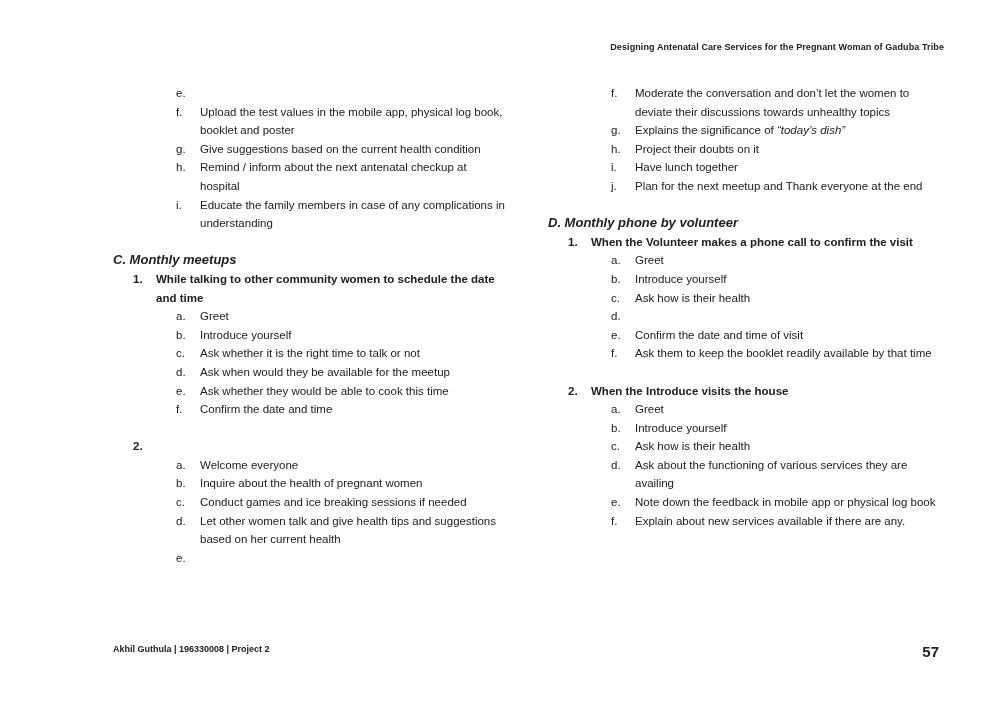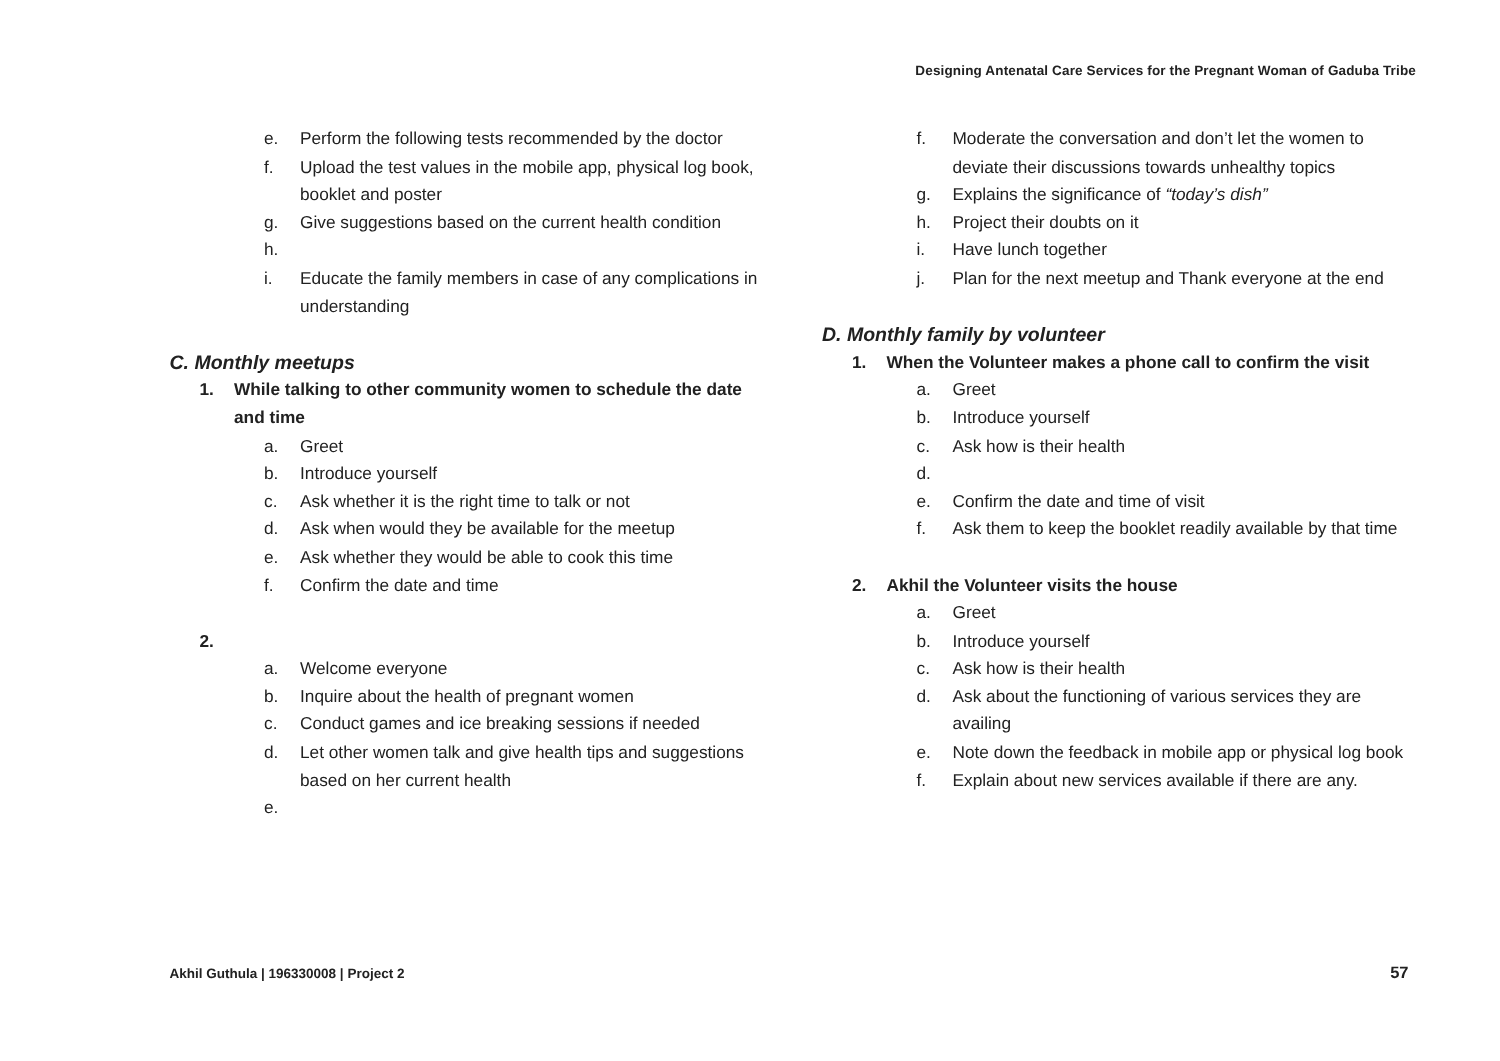--- a/index.html
+++ b/index.html
@@ -56,47 +56,47 @@
     left: 85px;
     top: 644px;
     font-size: 9px;
     font-weight: 700;
     white-space: nowrap;
   }
   .page-number {
     position: absolute;
     right: 89px;
     top: 643px;
-    font-size: 11px;
+    font-size: 15px;
     font-weight: 700;
   }
 </style>
 </head>
 <body>
 
 <div class="page">
 
   <div class="header">Designing Antenatal Care Services for the Pregnant Woman of Gaduba Tribe</div>
 
   <div class="col col-left">
 
     <div class="li lvl2">
       <span class="mk">e.</span>
-      <span class="tx">Perform the following tests recommended by the doctor</span>
     </div>
     <div class="li lvl2">
       <span class="mk">f.</span>
       <span class="tx">Upload the test values in the mobile app, physical log book, booklet and poster</span>
     </div>
     <div class="li lvl2">
       <span class="mk">g.</span>
       <span class="tx">Give suggestions based on the current health condition</span>
     </div>
     <div class="li lvl2">
       <span class="mk">h.</span>
+      <span class="tx">Remind / inform about the next antenatal checkup at hospital</span>
     </div>
     <div class="li lvl2">
       <span class="mk">i.</span>
       <span class="tx">Educate the family members in case of any complications in understanding</span>
     </div>
 
     <div class="gap"></div>
 
     <div class="sec-heading">C. Monthly meetups</div>
 
@@ -174,21 +174,21 @@
       <span class="mk">i.</span>
       <span class="tx">Have lunch together</span>
     </div>
     <div class="li lvl2">
       <span class="mk">j.</span>
       <span class="tx">Plan for the next meetup and Thank everyone at the end</span>
     </div>
 
     <div class="gap"></div>
 
-    <div class="sec-heading">D. Monthly family by volunteer</div>
+    <div class="sec-heading">D. Monthly phone by volunteer</div>
 
     <div class="li lvl1 bold">
       <span class="mk">1.</span>
       <span class="tx">When the Volunteer makes a phone call to confirm the visit</span>
     </div>
     <div class="li lvl2">
       <span class="mk">a.</span>
       <span class="tx">Greet</span>
     </div>
     <div class="li lvl2">
@@ -208,21 +208,21 @@
     </div>
     <div class="li lvl2">
       <span class="mk">f.</span>
       <span class="tx">Ask them to keep the booklet readily available by that time</span>
     </div>
 
     <div class="gap"></div>
 
     <div class="li lvl1 bold">
       <span class="mk">2.</span>
-      <span class="tx">Akhil the Volunteer visits the house</span>
+      <span class="tx">When the Introduce visits the house</span>
     </div>
     <div class="li lvl2">
       <span class="mk">a.</span>
       <span class="tx">Greet</span>
     </div>
     <div class="li lvl2">
       <span class="mk">b.</span>
       <span class="tx">Introduce yourself</span>
     </div>
     <div class="li lvl2">

